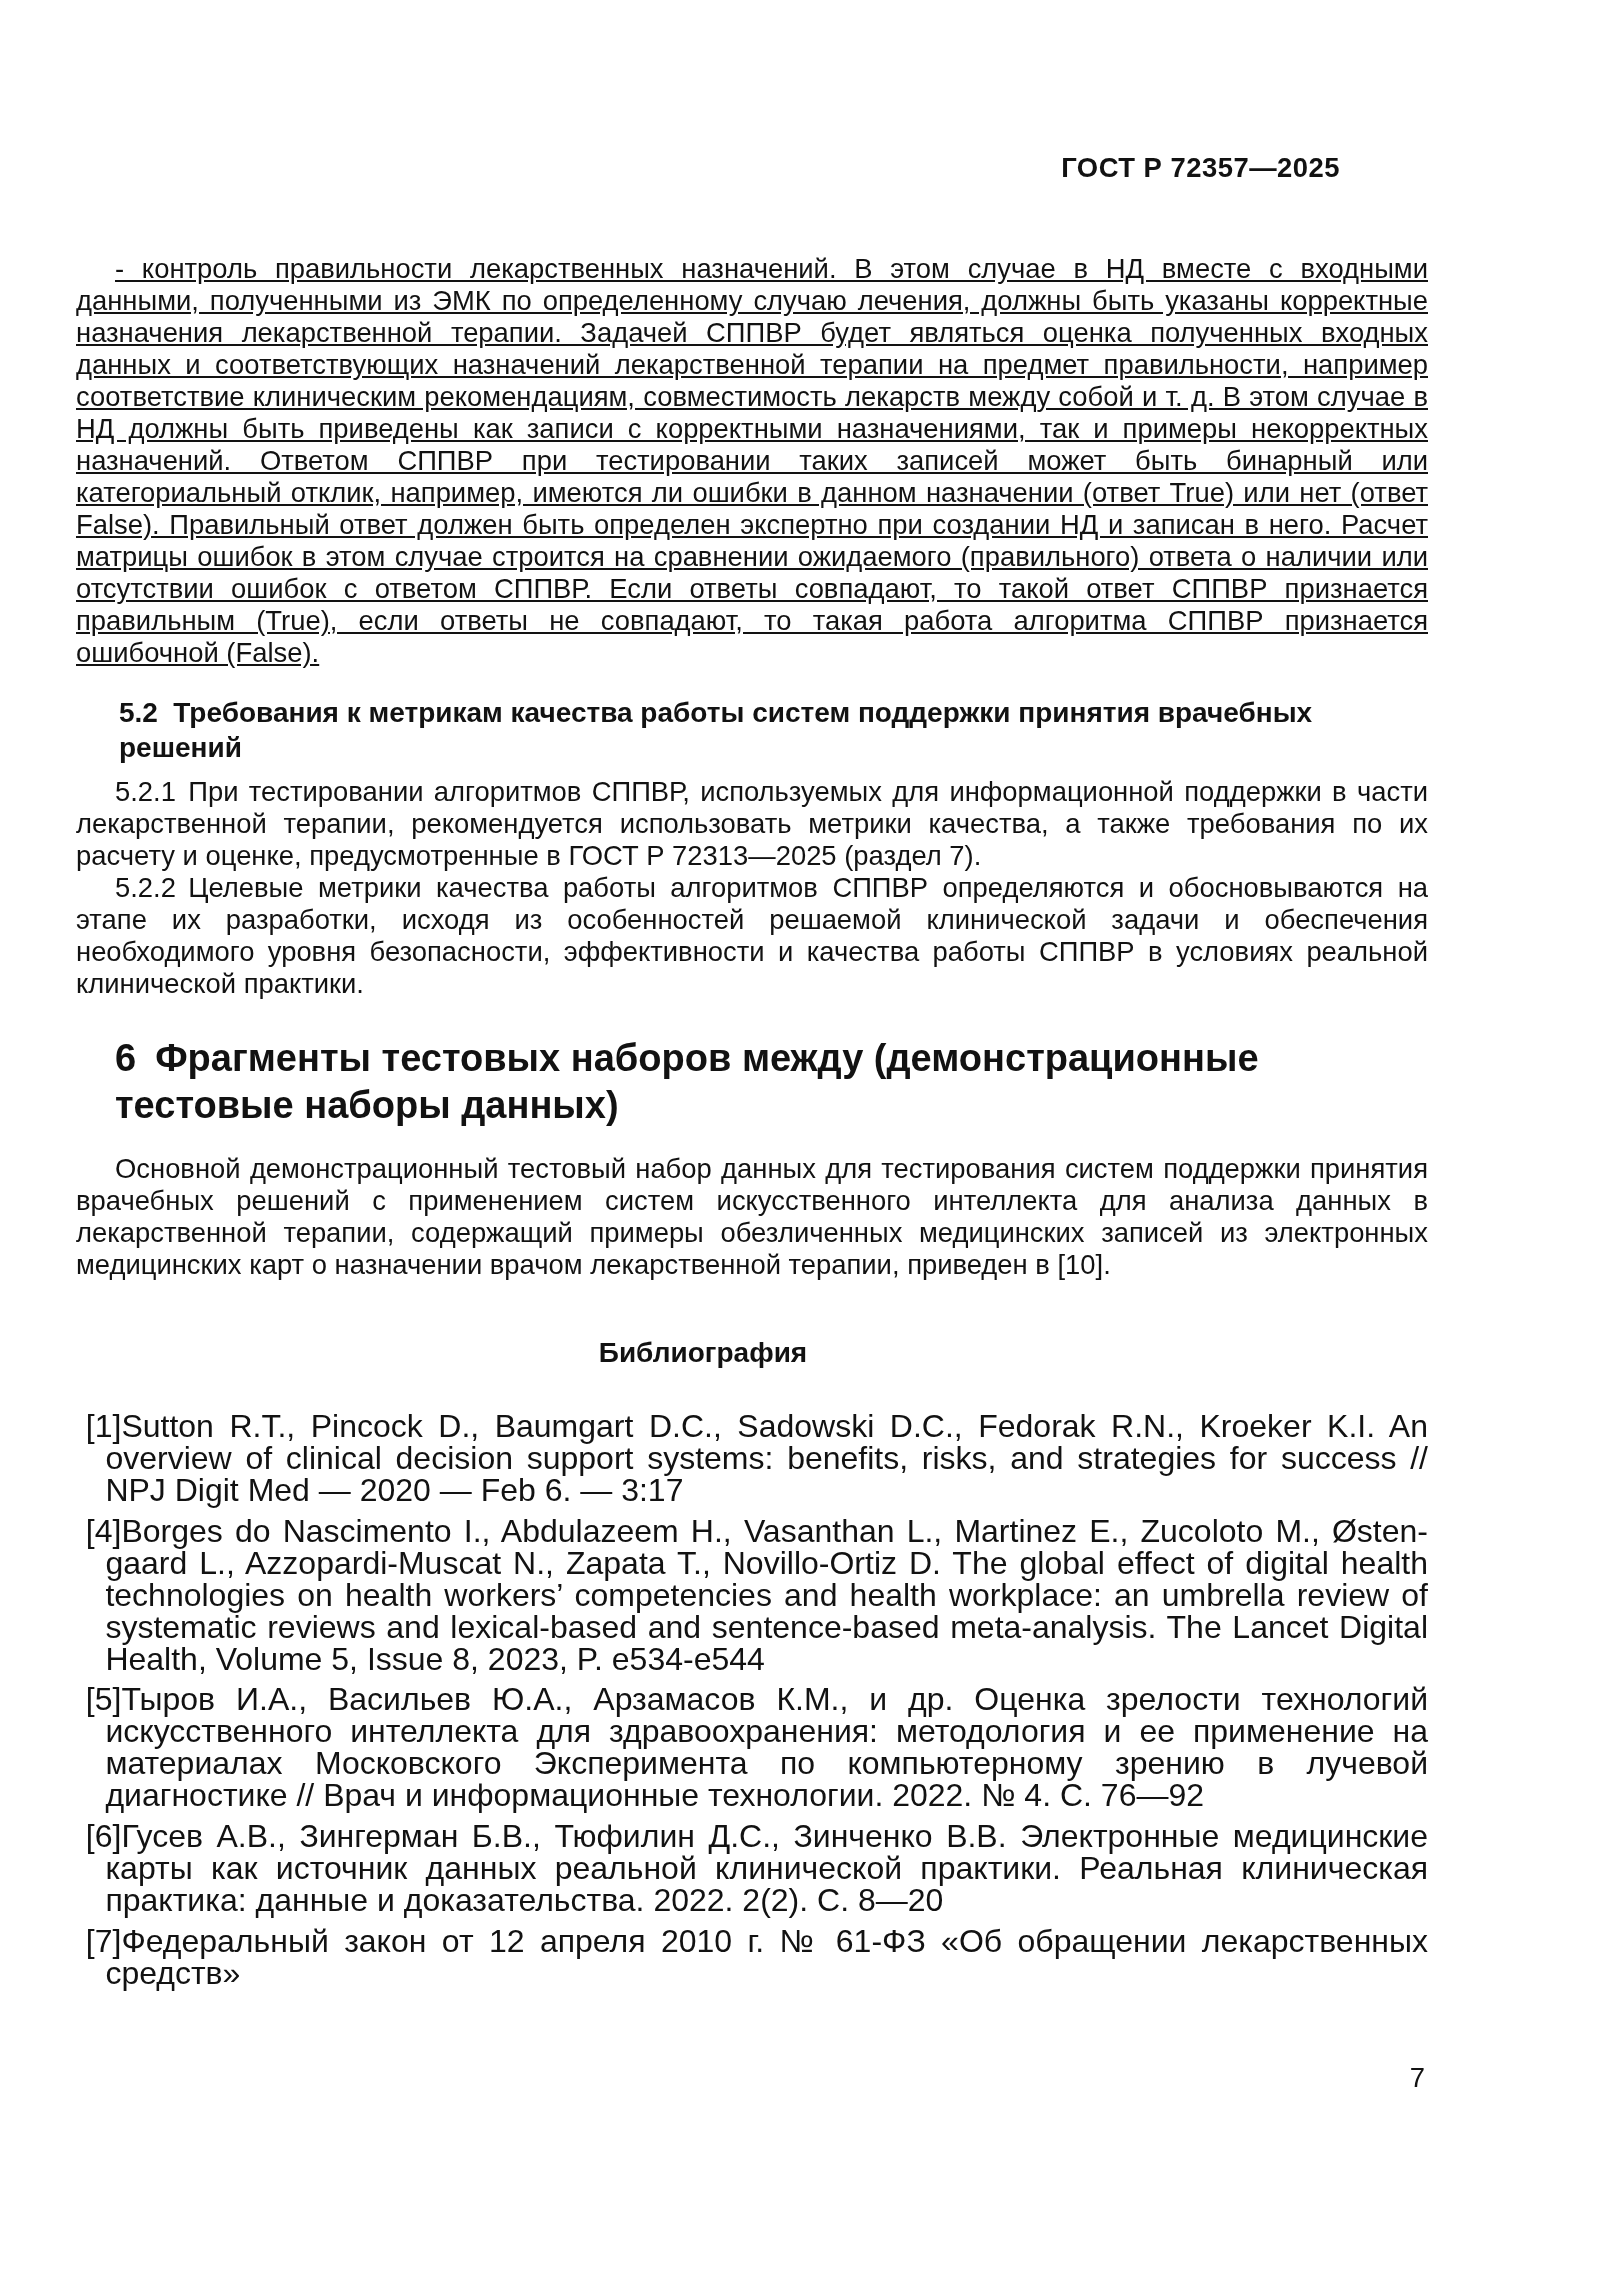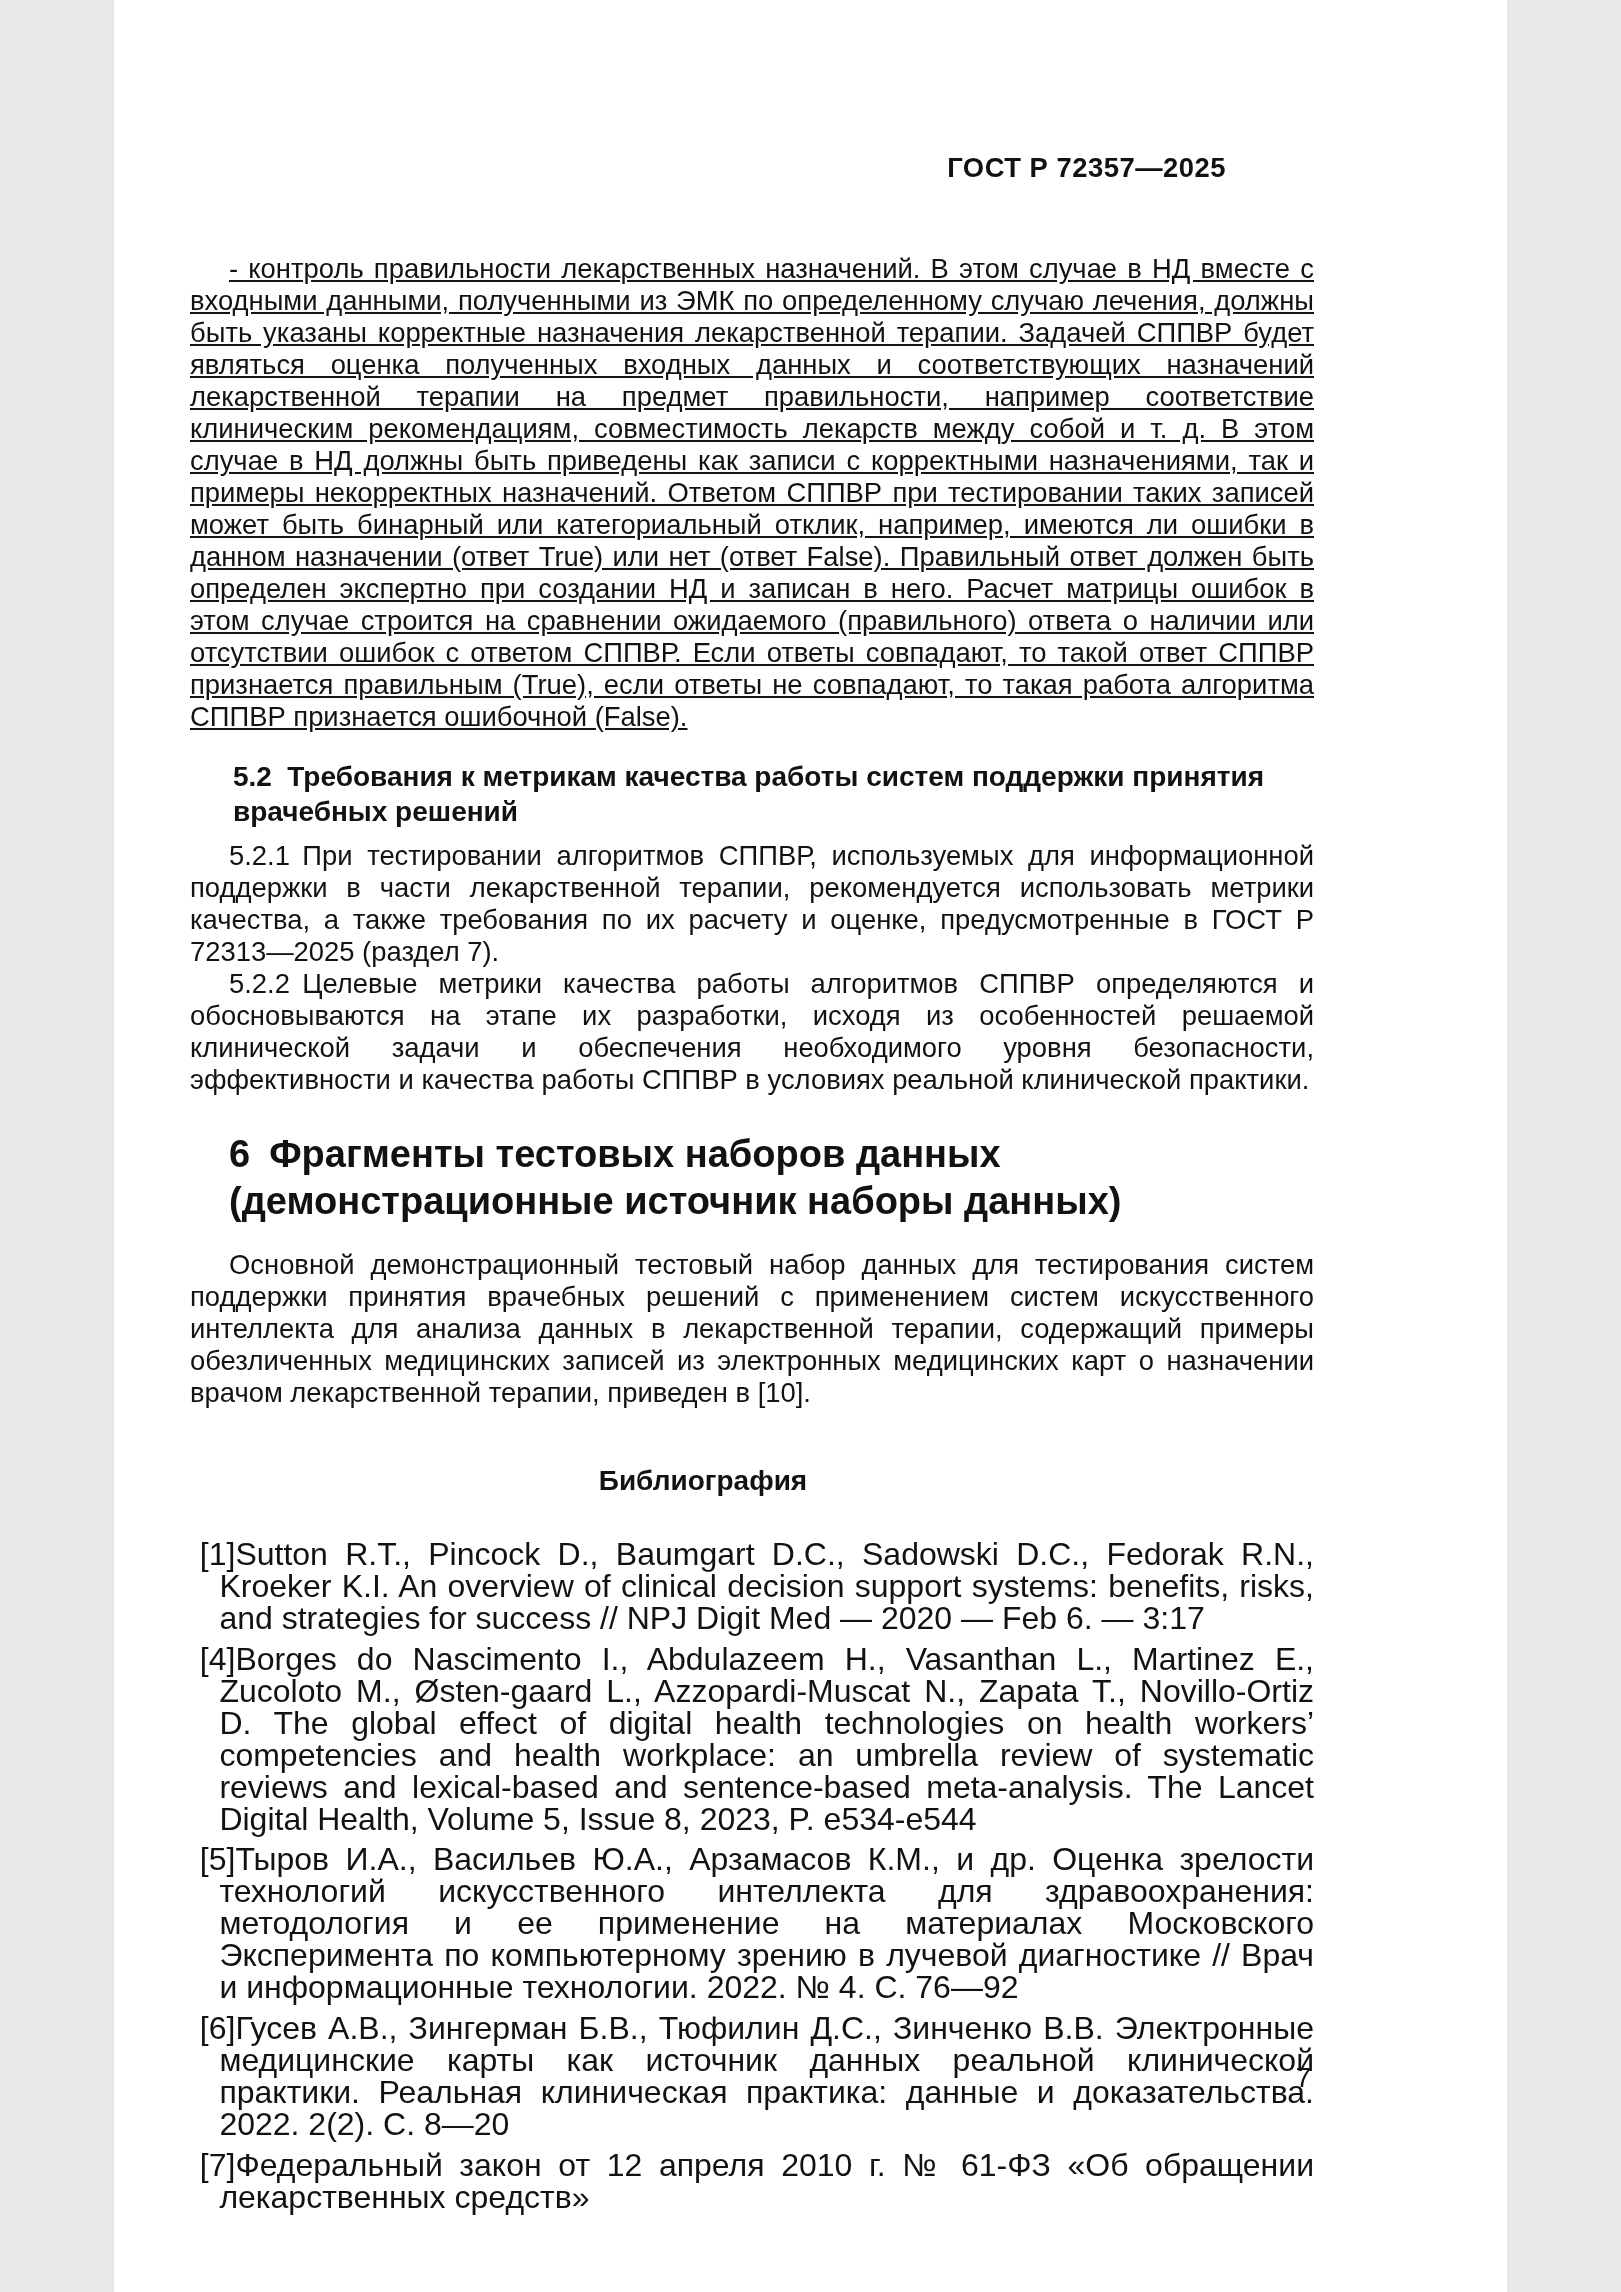--- a/index.html
+++ b/index.html
@@ -1,17 +1,17 @@
 <!DOCTYPE html>
 <html lang="ru"><head>
 <meta charset="utf-8">
 <style>
   html, body { margin: 0; padding: 0; background: #e8e8e8; }
   .page {
-    width: 1393px;
+    width: 1621px;
     height: 2293px;
     position: relative;
     margin: 0 auto;
     background: #ffffff;
     box-sizing: border-box;
     padding: 152px 193px 0 76px;
     font-family: "Liberation Sans", "DejaVu Sans", sans-serif;
     color: #121212;
   }
   .doc-header {
@@ -87,21 +87,21 @@
 
   <p class="body-text indent first-para">- контроль правильности лекарственных назначений. В этом случае в НД вместе с входными данными, полученными из ЭМК по определенному случаю лечения, должны быть указаны корректные назначения лекарственной терапии. Задачей СППВР будет являться оценка полученных входных данных и соответствующих назначений лекарственной терапии на предмет правильности, например соответствие клиническим рекомендациям, совместимость лекарств между собой и т. д. В этом случае в НД должны быть приведены как записи с корректными назначениями, так и примеры некорректных назначений. Ответом СППВР при тестировании таких записей может быть бинарный или категориальный отклик, например, имеются ли ошибки в данном назначении (ответ True) или нет (ответ False). Правильный ответ должен быть определен экспертно при создании НД и записан в него. Расчет матрицы ошибок в этом случае строится на сравнении ожидаемого (правильного) ответа о наличии или отсутствии ошибок с ответом СППВР. Если ответы совпадают, то такой ответ СППВР признается правильным (True), если ответы не совпадают, то такая работа алгоритма СППВР признается ошибочной (False).</p>
 
 
   <p class="h52"><span class="sec-num">5.2</span><span>Требования к метрикам качества работы систем поддержки принятия врачебных решений</span></p>
 
   <p class="body-text indent"><span class="clause-num">5.2.1</span><span>При тестировании алгоритмов СППВР, используемых для информационной поддержки в части лекарственной терапии, рекомендуется использовать метрики качества, а также требования по их расчету и оценке, предусмотренные в ГОСТ Р 72313—2025 (раздел 7).</span></p>
 
   <p class="body-text indent"><span class="clause-num">5.2.2</span><span>Целевые метрики качества работы алгоритмов СППВР определяются и обосновываются на этапе их разработки, исходя из особенностей решаемой клинической задачи и обеспечения необходимого уровня безопасности, эффективности и качества работы СППВР в условиях реальной клинической практики.</span></p>
 
-  <p class="h6"><span class="sec-num">6</span><span>Фрагменты тестовых наборов данных (демонстрационные источник наборы данных)</span></p>
+  <p class="h6"><span class="sec-num">6</span><span>Фрагменты тестовых наборов между (демонстрационные тестовые наборы данных)</span></p>
 
   <p class="body-text indent">Основной демонстрационный тестовый набор данных для тестирования систем поддержки принятия врачебных решений с применением систем искусственного интеллекта для анализа данных в лекарственной терапии, содержащий примеры обезличенных медицинских записей из электронных медицинских карт о назначении врачом лекарственной терапии, приведен в [10].</p>
 
   <div class="bib-title">Библиография</div>
 
   <div class="bib-list">
 
     <p class="bib-entry"><span class="bib-num">[1]</span><span>Sutton R.T., Pincock D., Baumgart D.C., Sadowski D.C., Fedorak R.N., Kroeker K.I. An overview of clinical decision support systems: benefits, risks, and strategies for success // NPJ Digit Med — 2020 — Feb 6. — 3:17</span></p>
 
 

